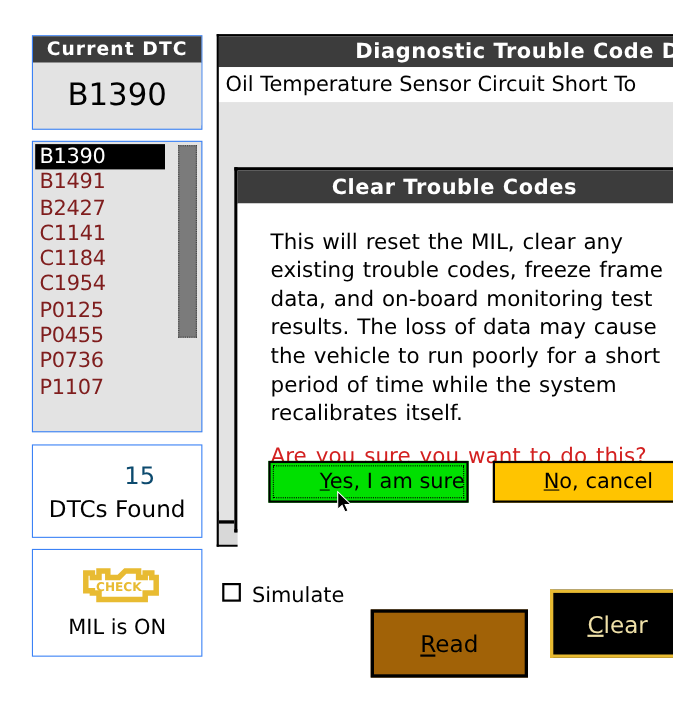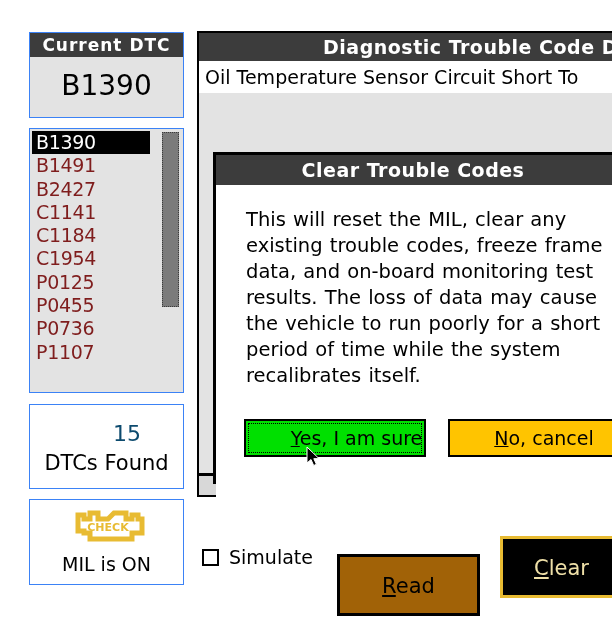--- a/index.html
+++ b/index.html
@@ -122,21 +122,21 @@
   #dtc-count-label {
     font-size: 21px;
     color: #000;
     line-height: 26px;
   }
 
   #mil-panel {
     left: 29px;
     top: 499px;
     width: 155px;
-    height: 86px;
+    height: 98px;
     background: #ffffff;
     display: flex;
     flex-direction: column;
     align-items: center;
     justify-content: center;
   }
   #mil-icon { margin-bottom: 6px; }
   #mil-label {
     font-size: 19px;
     color: #000;
@@ -284,23 +284,22 @@
   #toolbar {
     position: absolute;
     left: 197px;
     top: 530px;
     width: 415px;
     height: 80px;
   }
   #simulate-row {
     position: absolute;
     left: 5px;
-    top: 16px;
+    top: 0;
     display: flex;
-    align-items: center;
   }
   #simulate-checkbox {
     width: 17px;
     height: 17px;
     border: 2px solid #000;
     background: #fff;
     box-sizing: border-box;
     display: inline-block;
   }
   #simulate-label {
@@ -393,20 +392,21 @@
   <div id="main-titlebar">Diagnostic Trouble Code D</div>
   <div id="main-desc">Oil Temperature Sensor Circuit Short To</div>
   <div id="main-body"></div>
   <div id="main-footer"></div>
 </div>
 
 <div id="clear-dialog">
   <div id="dialog-titlebar">Clear Trouble Codes</div>
   <div id="dialog-body">
     <div id="dialog-text">This will reset the MIL, clear any existing trouble codes, freeze frame data, and on-board monitoring test results. The loss of data may cause the vehicle to run poorly for a short period of time while the system recalibrates itself.</div>
+    <div id="dialog-question">Are you sure you want to do this?</div>
   </div>
   <div id="dialog-buttons">
     <div class="dlg-btn" id="btn-yes">
       <span class="accel">Y</span><span>es, I am sure</span>
       <span class="focus-ring"></span>
     </div>
     <div class="dlg-btn" id="btn-no">
       <span class="accel">N</span><span>o, cancel</span>
     </div>
   </div>

